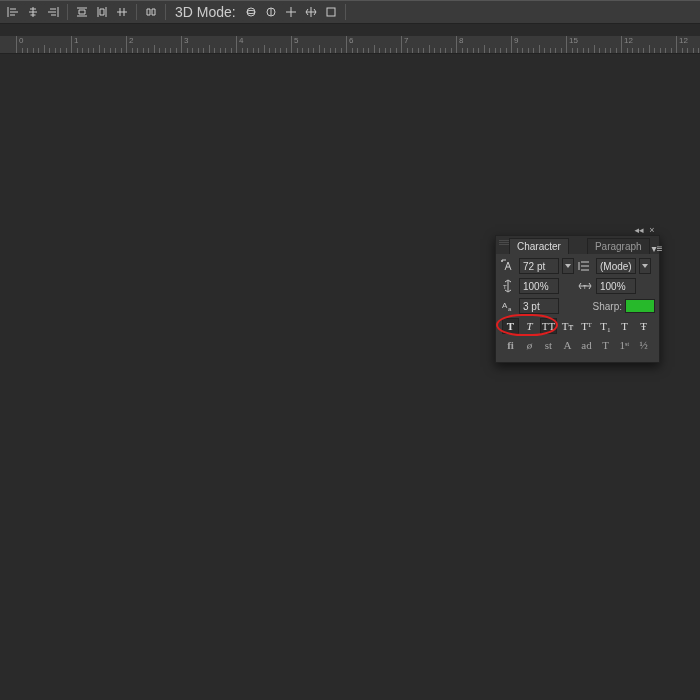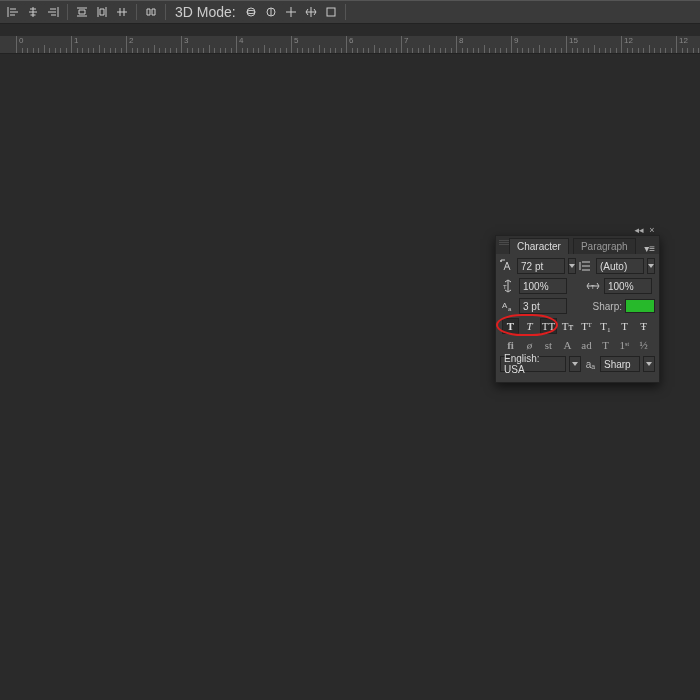--- a/index.html
+++ b/index.html
@@ -106,21 +106,21 @@
   .panel-tabstrip .lines span { height:1px; background:#888; }
   .panel-tab {
     font-size: 10px; color: #999;
     background: #2e2e2e;
     padding: 2px 7px;
     border: 1px solid #222; border-bottom: none;
     cursor: pointer;
     margin-left: 10px;
   }
   .panel-tab.active { background: #3a3a3a; color: #ddd; }
-  .panel-tab + .panel-tab { margin-left: 2px; }
+  .panel-tab + .panel-tab { margin-left: 16px; }
   .panel-ctrls {
     position: absolute; right: 2px; top: -10px;
     display: flex; gap: 3px;
   }
   .panel-ctrls .pc {
     width: 10px; height: 10px;
     color: #aaa; font-size: 9px; line-height: 9px;
     cursor: pointer;
     text-align:center;
   }
@@ -129,21 +129,21 @@
   .fld {
     height: 16px;
     background: #3a3a3a;
     border: 1px solid #222;
     color: #ddd;
     font-size: 10px;
     padding: 0 3px;
     display: flex; align-items: center;
     flex: 1;
   }
-  .fld.sm { flex: none; width: 48px; }
+  .fld.sm { flex: none; width: 40px; }
   .dd {
     width: 12px; height: 16px;
     background: #3a3a3a;
     border: 1px solid #222;
     display: flex; align-items: center; justify-content: center;
     cursor: pointer;
   }
   .dd::after { content: ""; width:0;height:0;border-left:3px solid transparent;border-right:3px solid transparent;border-top:4px solid #bbb; }
   .ico {
     width: 16px; height: 16px;
@@ -412,21 +412,21 @@
               <path class="stroke" d="M4 11l3-8 3 8M5 8h4M1 3v-2h4M1 1v2"></path>
             </svg>
           </div>
         <div class="fld sm">72 pt</div>
         <div class="dd"></div>
         <div class="ico">
             <svg viewBox="0 0 14 14">
               <path class="stroke" d="M3 3h8M3 7h8M3 11h8M1 3v8"></path>
             </svg>
           </div>
-        <div class="fld sm">(Auto)</div>
+        <div class="fld sm">(Mode)</div>
         <div class="dd"></div>
       </div>
 
 
       <div class="row">
         <div class="ico">
             <svg viewBox="0 0 14 14">
               <path class="stroke" d="M7 2v10M4 3l3-2 3 2M4 11l3 2 3-2"></path>
               <text x="2" y="10" font-size="6" fill="#ccc">T</text>
             </svg>
@@ -470,24 +470,17 @@
           <div class="style-btn" style="font-weight: bold;">fi</div>
           <div class="style-btn" style="font-style: italic;">ø</div>
           <div class="style-btn">st</div>
           <div class="style-btn">A</div>
           <div class="style-btn">ad</div>
           <div class="style-btn">T</div>
           <div class="style-btn">1ˢᵗ</div>
           <div class="style-btn">½</div>
         </div>
 
-      <div class="row" style="margin-top:3px">
-        <div class="fld">English: USA</div>
-        <div class="dd"></div>
-        <span class="label" style="margin:0 2px">aₐ</span>
-        <div class="fld" style="flex:none;width:40px">Sharp</div>
-        <div class="dd"></div>
-      </div>
 
     </div>
   </div>
 
 </div>
 
 </body></html>

